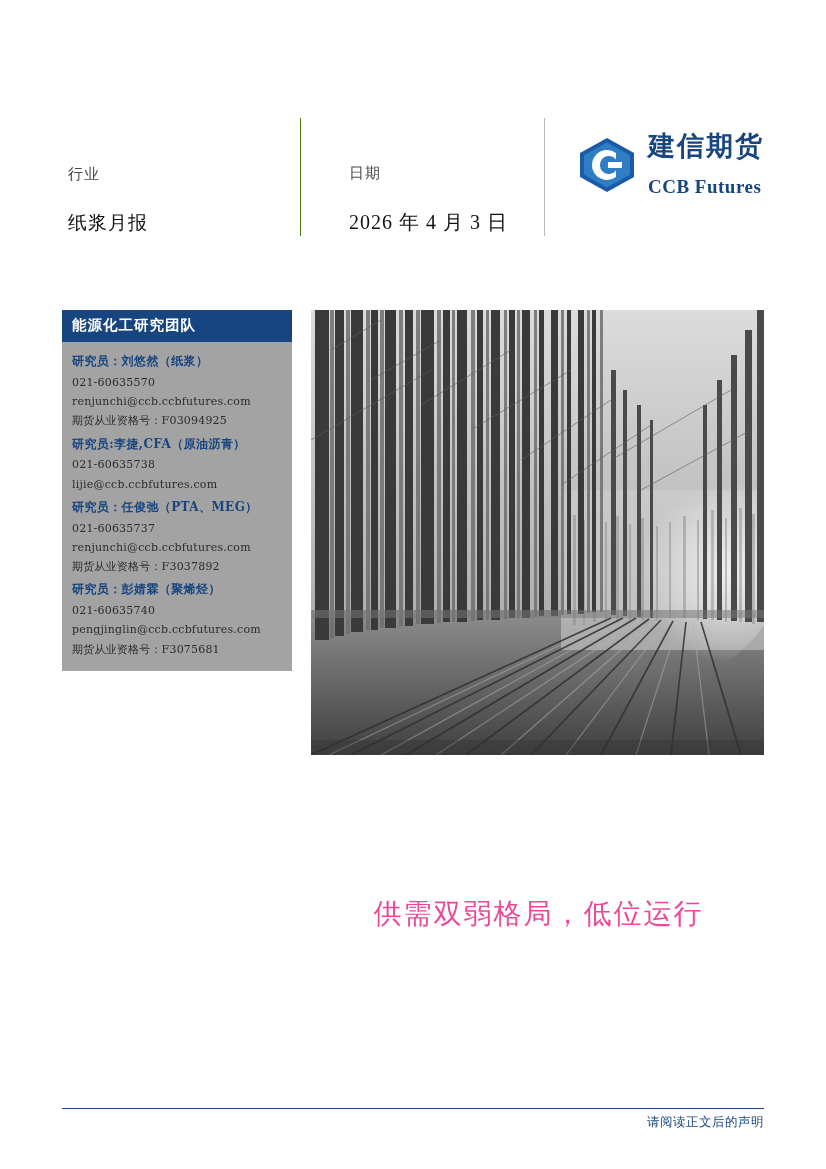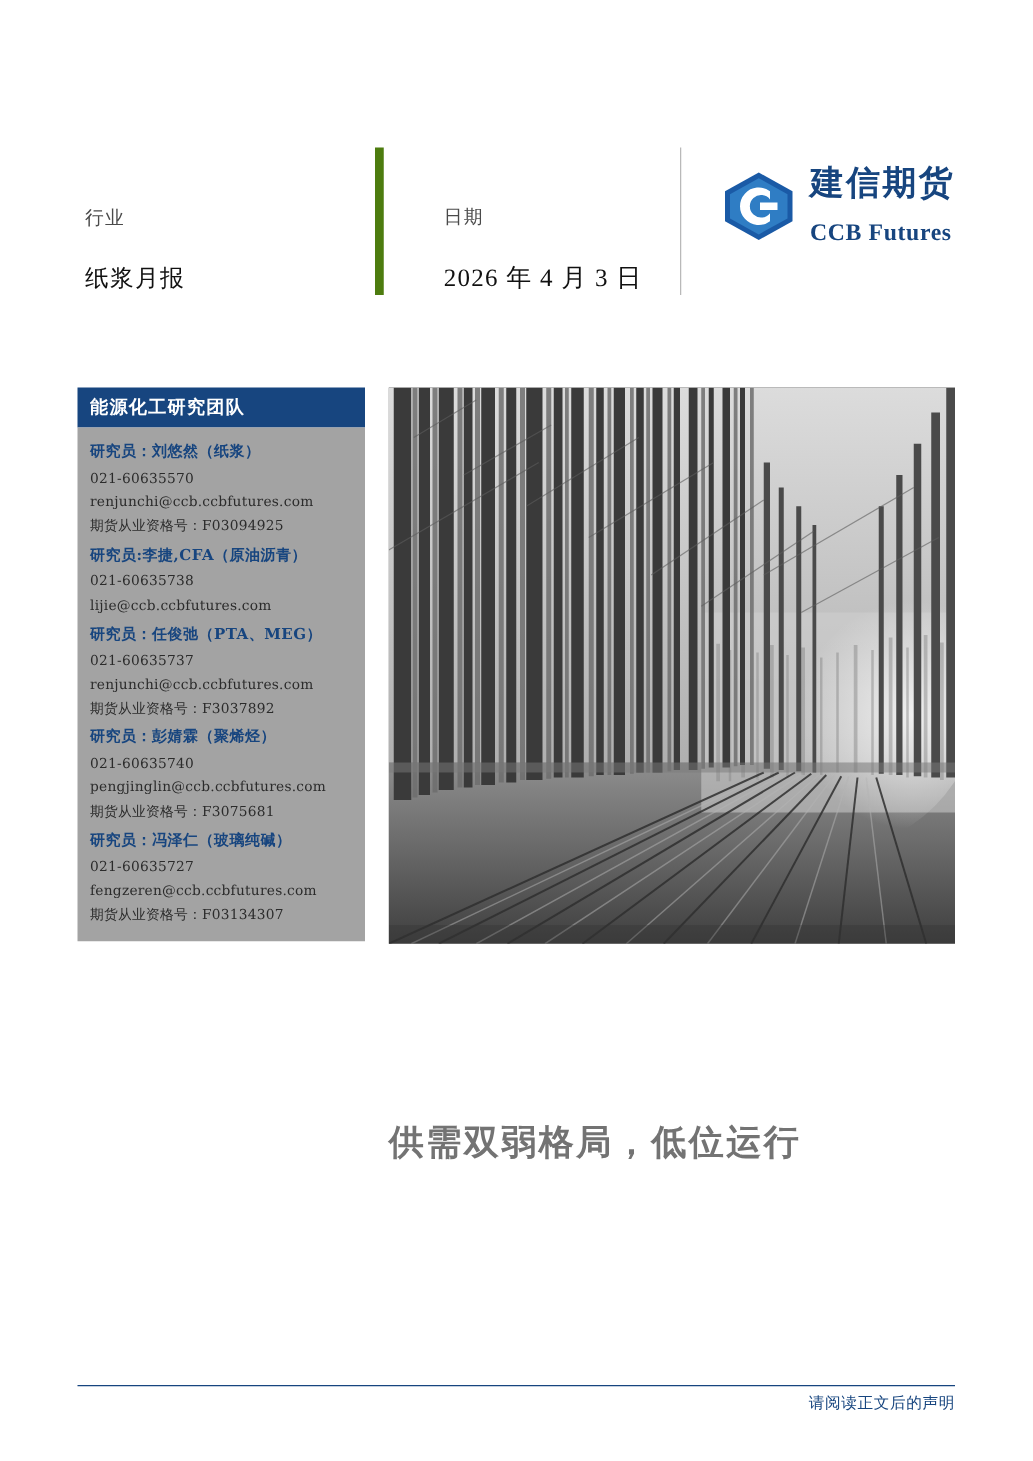--- a/index.html
+++ b/index.html
@@ -33,21 +33,21 @@
     padding-top: 18px;
     box-sizing: border-box;
     font-family: Liberation Serif, serif;
   }
   .hdr-col.industry {
     width: 238px;
     padding-left: 6px;
   }
   .hdr-col.date {
     width: 244px;
-    border-left: 7px solid #4d7c0f;
+    border-left: 1px solid #4d7c0f;
     padding-left: 48px;
   }
   .hdr-col.logo {
     flex: 1;
     border-left: 1px solid #b9b9b9;
     padding-left: 28px;
     padding-top: 14px;
     flex-direction: row;
     align-items: flex-start;
   }
@@ -149,23 +149,24 @@
     background: #6d6d6d;
   }
   .photo svg { display:block; }
 
   
   .doc-title {
     position: absolute;
     left: 311px;
     top: 895px;
     width: 455px;
+    text-align: center;
     font-size: 28px;
-    font-weight: bold;
-    color: #737373;
+    font-weight: normal;
+    color: #ec4899;
     letter-spacing: 2px;
   }
 
   
   .footer-rule {
     position: absolute;
     left: 62px;
     top: 1108px;
     width: 702px;
     height: 1px;
@@ -237,26 +238,20 @@
       <div class="analyst-line">期货从业资格号：F3037892</div>
     </div>
 
     <div class="analyst">
       <div class="analyst-name">研究员：彭婧霖（聚烯烃）</div>
       <div class="analyst-line">021-60635740</div>
       <div class="analyst-line">pengjinglin@ccb.ccbfutures.com</div>
       <div class="analyst-line">期货从业资格号：F3075681</div>
     </div>
 
-    <div class="analyst">
-      <div class="analyst-name">研究员：冯泽仁（玻璃纯碱）</div>
-      <div class="analyst-line">021-60635727</div>
-      <div class="analyst-line">fengzeren@ccb.ccbfutures.com</div>
-      <div class="analyst-line">期货从业资格号：F03134307</div>
-    </div>
 
   </div>
 </div>
 
 <div class="photo">
   <svg width="453" height="445" viewBox="0 0 453 445" xmlns="http://www.w3.org/2000/svg">
     <defs>
       <linearGradient id="sky" x1="0" y1="0" x2="0" y2="1">
         <parameter name="stop1"></parameter>
       </linearGradient>

